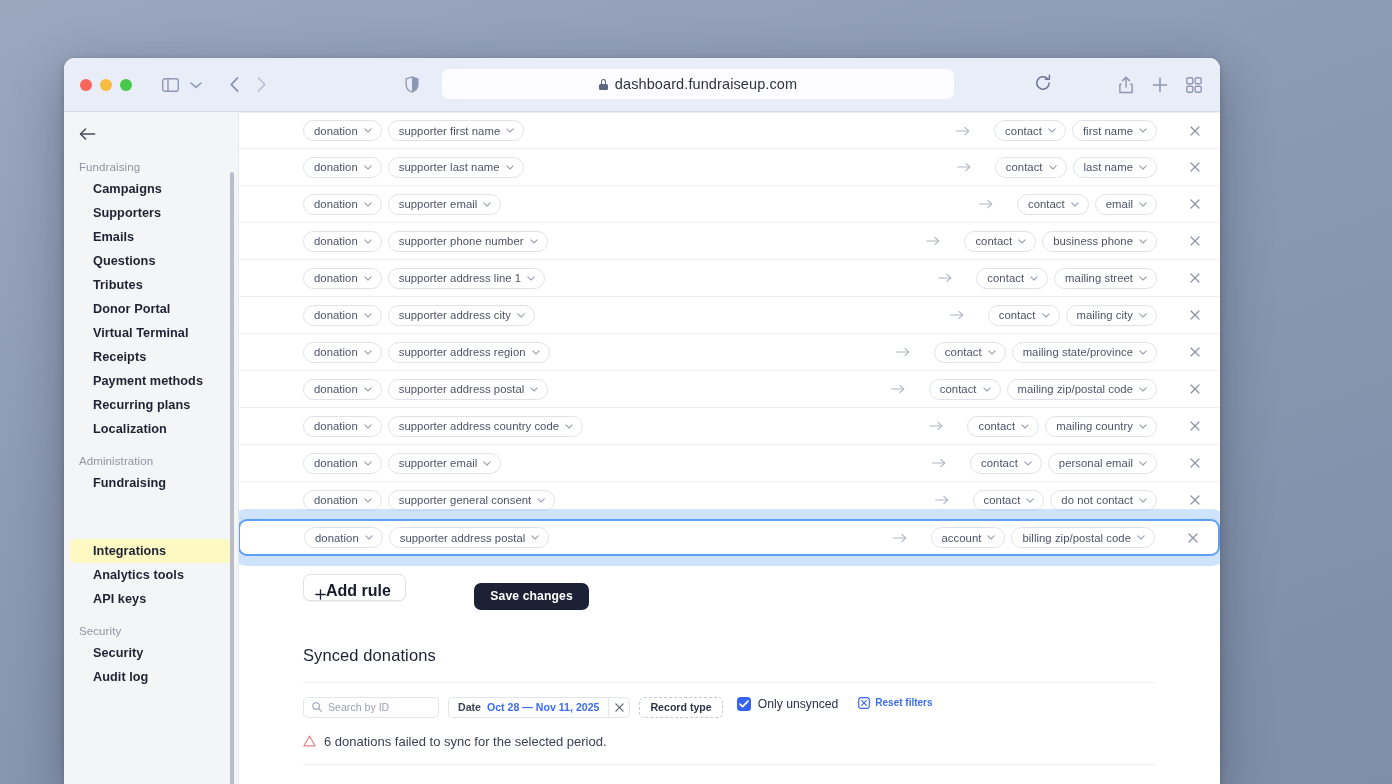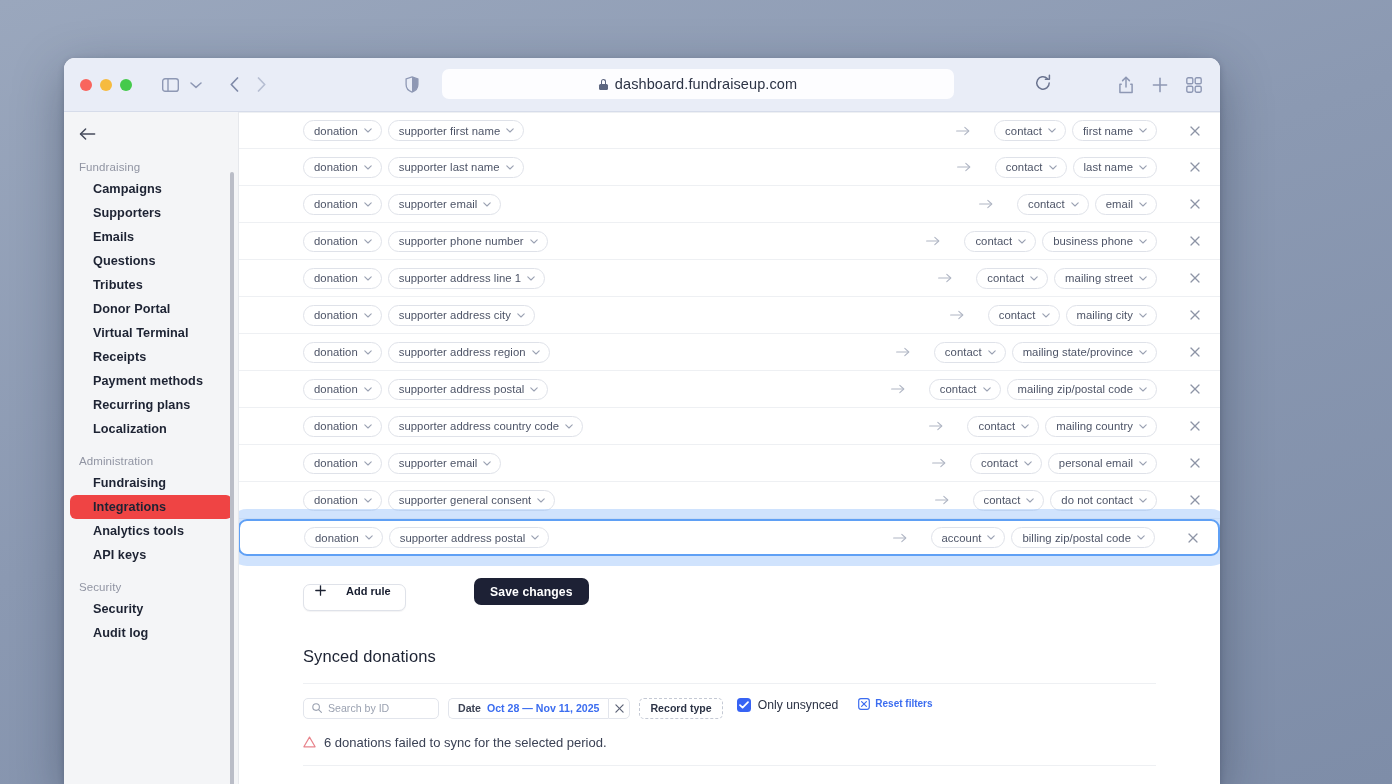--- a/index.html
+++ b/index.html
@@ -80,21 +80,21 @@
   #back-arrow { width: 30px; height: 26px; margin-left: 15px; color:#454b5c; display:flex; align-items:center; }
   .sb-group { margin-top: 14px; }
   .sb-group-title {
     font-size: 11.5px; color: #9195a3; padding: 0 0 4px 15px; letter-spacing:.1px;
   }
   .sb-item {
     display:block; font-size: 12.7px; color:#1d2333; font-weight: 600;
     padding: 6px 8px 6px 23px; margin: 0 6px; border-radius: 6px;
     letter-spacing: .05px; line-height: 12px;
   }
-  .sb-item.active { background:#ef4444; }
+  .sb-item.active { background:#fef9c3;margin-top:44px; }
   #sb-scroll-track { position:absolute; right: 2px; top: 30px; width: 4px; height: 642px; }
   #sb-scroll-thumb { position:absolute; right: 2px; top: 30px; width: 4px; height: 636px;
                      background:#babdc7; border-radius: 2px; }
 
   
   #main { position: relative; flex: 1 1 auto; height:100%; background:#fff; overflow:hidden; }
   #content { position:absolute; left:0; right:0; top:0; }
 
   .rule-row {
     position: relative;
@@ -128,25 +128,25 @@
     border: 2px solid #5fa0f5;
     border-radius: 9px;
     height: 37px;
     margin: 0 0 0 -1px;
     box-shadow: 0 0 0 10px rgba(150,193,250,.45);
     z-index: 3;
   }
   #focus-wrap { position:relative; padding: 0 0 0 0; }
 
   #add-rule {
-    display:inline-flex; align-items:flex-start; gap:20px;
+    display:inline-flex; align-items:flex-end; gap:0;
     margin: 18px 0 0 64px;
     height: 27px; padding: 0 14px 0 11px;
     background:#fff; border:1px solid #dfe2e9; border-radius: 7px;
-    font-size: 11px; font-weight: 700; color:#161c2e;
+    font-size: 16px; font-weight: 700; color:#161c2e;
     box-shadow: 0 1px 1px rgba(22,28,46,.05);
   }
   #save-changes {
     display:inline-flex; align-items:center; justify-content:center;
     margin: 22px 0 0 64px;
     height: 27px; padding: 0 16px;
     background:#1d2135; border-radius: 7px;
     font-size: 12.2px; font-weight: 700; color:#ffffff; letter-spacing:.1px;
   }
 

